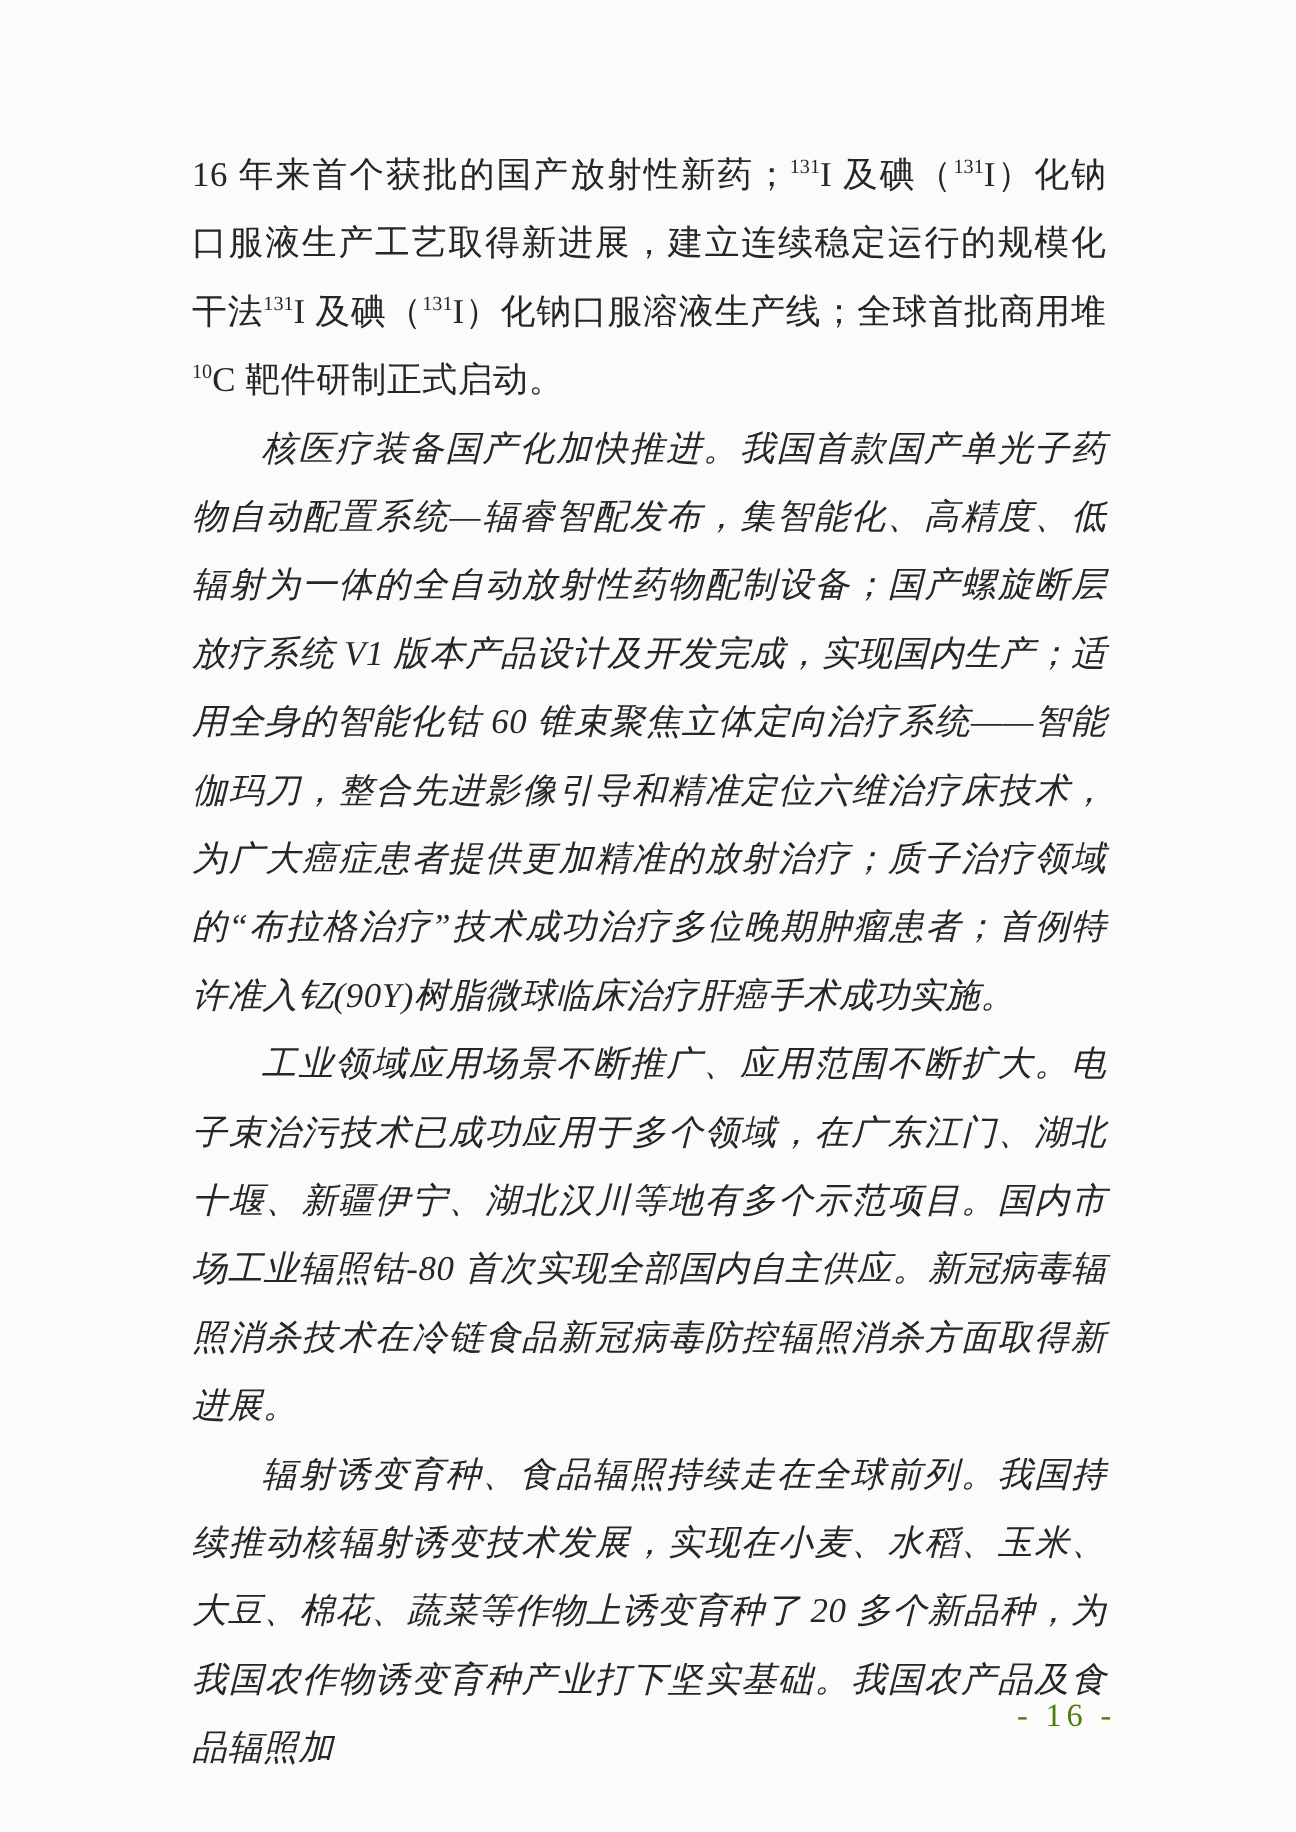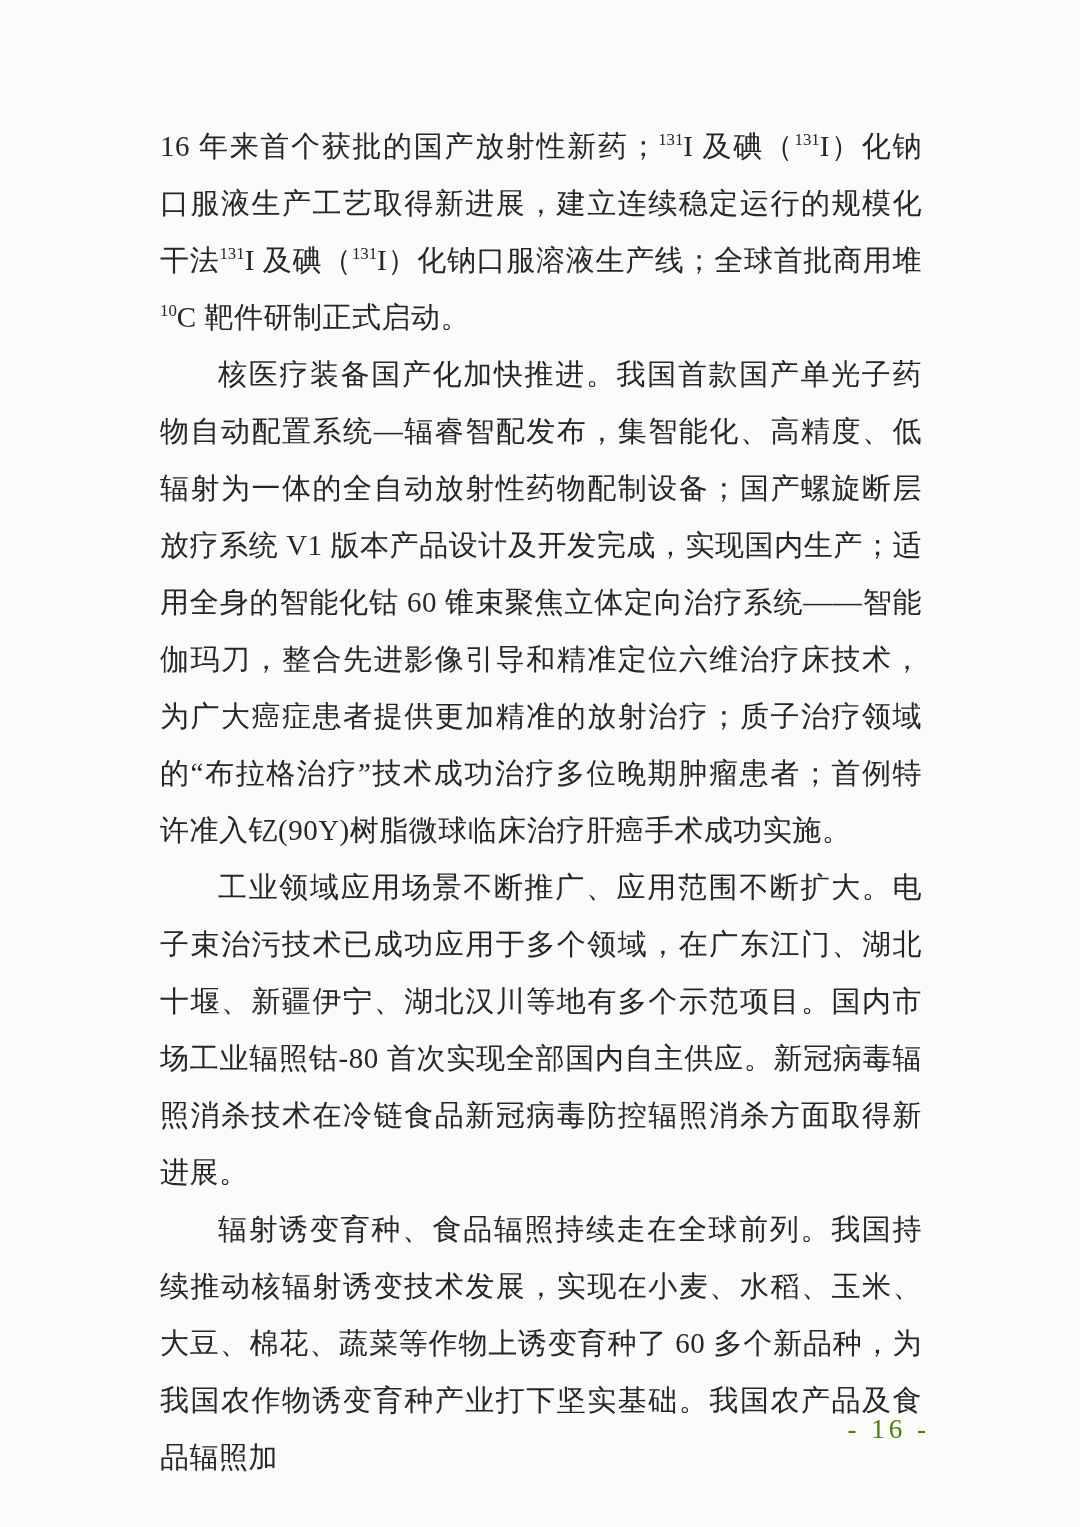--- a/index.html
+++ b/index.html
@@ -28,20 +28,21 @@
     margin: 0;
     font-size: 29px;
     line-height: 57px;
     text-align: justify;
     text-justify: inter-character;
     letter-spacing: 0.5px;
     word-break: break-all;
   }
   .para.indent {
     text-indent: 2em;
+    font-style: italic;
   }
   .para sup {
     font-size: 0.58em;
     line-height: 0;
     vertical-align: super;
     letter-spacing: 0;
   }
   .page-number {
     position: absolute;
     bottom: 82px;
@@ -53,16 +54,16 @@
   }
 </style>
 </head>
 <body>
 
 <div class="page">
   <div class="doc-body">
       <p class="para">16 年来首个获批的国产放射性新药；<sup>131</sup>I 及碘（<sup>131</sup>I）化钠口服液生产工艺取得新进展，建立连续稳定运行的规模化干法<sup>131</sup>I 及碘（<sup>131</sup>I）化钠口服溶液生产线；全球首批商用堆 <sup>10</sup>C 靶件研制正式启动。</p>
       <p class="para indent">核医疗装备国产化加快推进。我国首款国产单光子药物自动配置系统—辐睿智配发布，集智能化、高精度、低辐射为一体的全自动放射性药物配制设备；国产螺旋断层放疗系统 V1 版本产品设计及开发完成，实现国内生产；适用全身的智能化钴 60 锥束聚焦立体定向治疗系统——智能伽玛刀，整合先进影像引导和精准定位六维治疗床技术，为广大癌症患者提供更加精准的放射治疗；质子治疗领域的“布拉格治疗”技术成功治疗多位晚期肿瘤患者；首例特许准入钇(90Y)树脂微球临床治疗肝癌手术成功实施。</p>
       <p class="para indent">工业领域应用场景不断推广、应用范围不断扩大。电子束治污技术已成功应用于多个领域，在广东江门、湖北十堰、新疆伊宁、湖北汉川等地有多个示范项目。国内市场工业辐照钴-80 首次实现全部国内自主供应。新冠病毒辐照消杀技术在冷链食品新冠病毒防控辐照消杀方面取得新进展。</p>
-      <p class="para indent">辐射诱变育种、食品辐照持续走在全球前列。我国持续推动核辐射诱变技术发展，实现在小麦、水稻、玉米、大豆、棉花、蔬菜等作物上诱变育种了 60 多个新品种，为我国农作物诱变育种产业打下坚实基础。我国农产品及食品辐照加</p>
+      <p class="para indent">辐射诱变育种、食品辐照持续走在全球前列。我国持续推动核辐射诱变技术发展，实现在小麦、水稻、玉米、大豆、棉花、蔬菜等作物上诱变育种了 20 多个新品种，为我国农作物诱变育种产业打下坚实基础。我国农产品及食品辐照加</p>
     </div>
   <div class="page-number">- 16 -</div>
 </div>
 
 </body></html>

